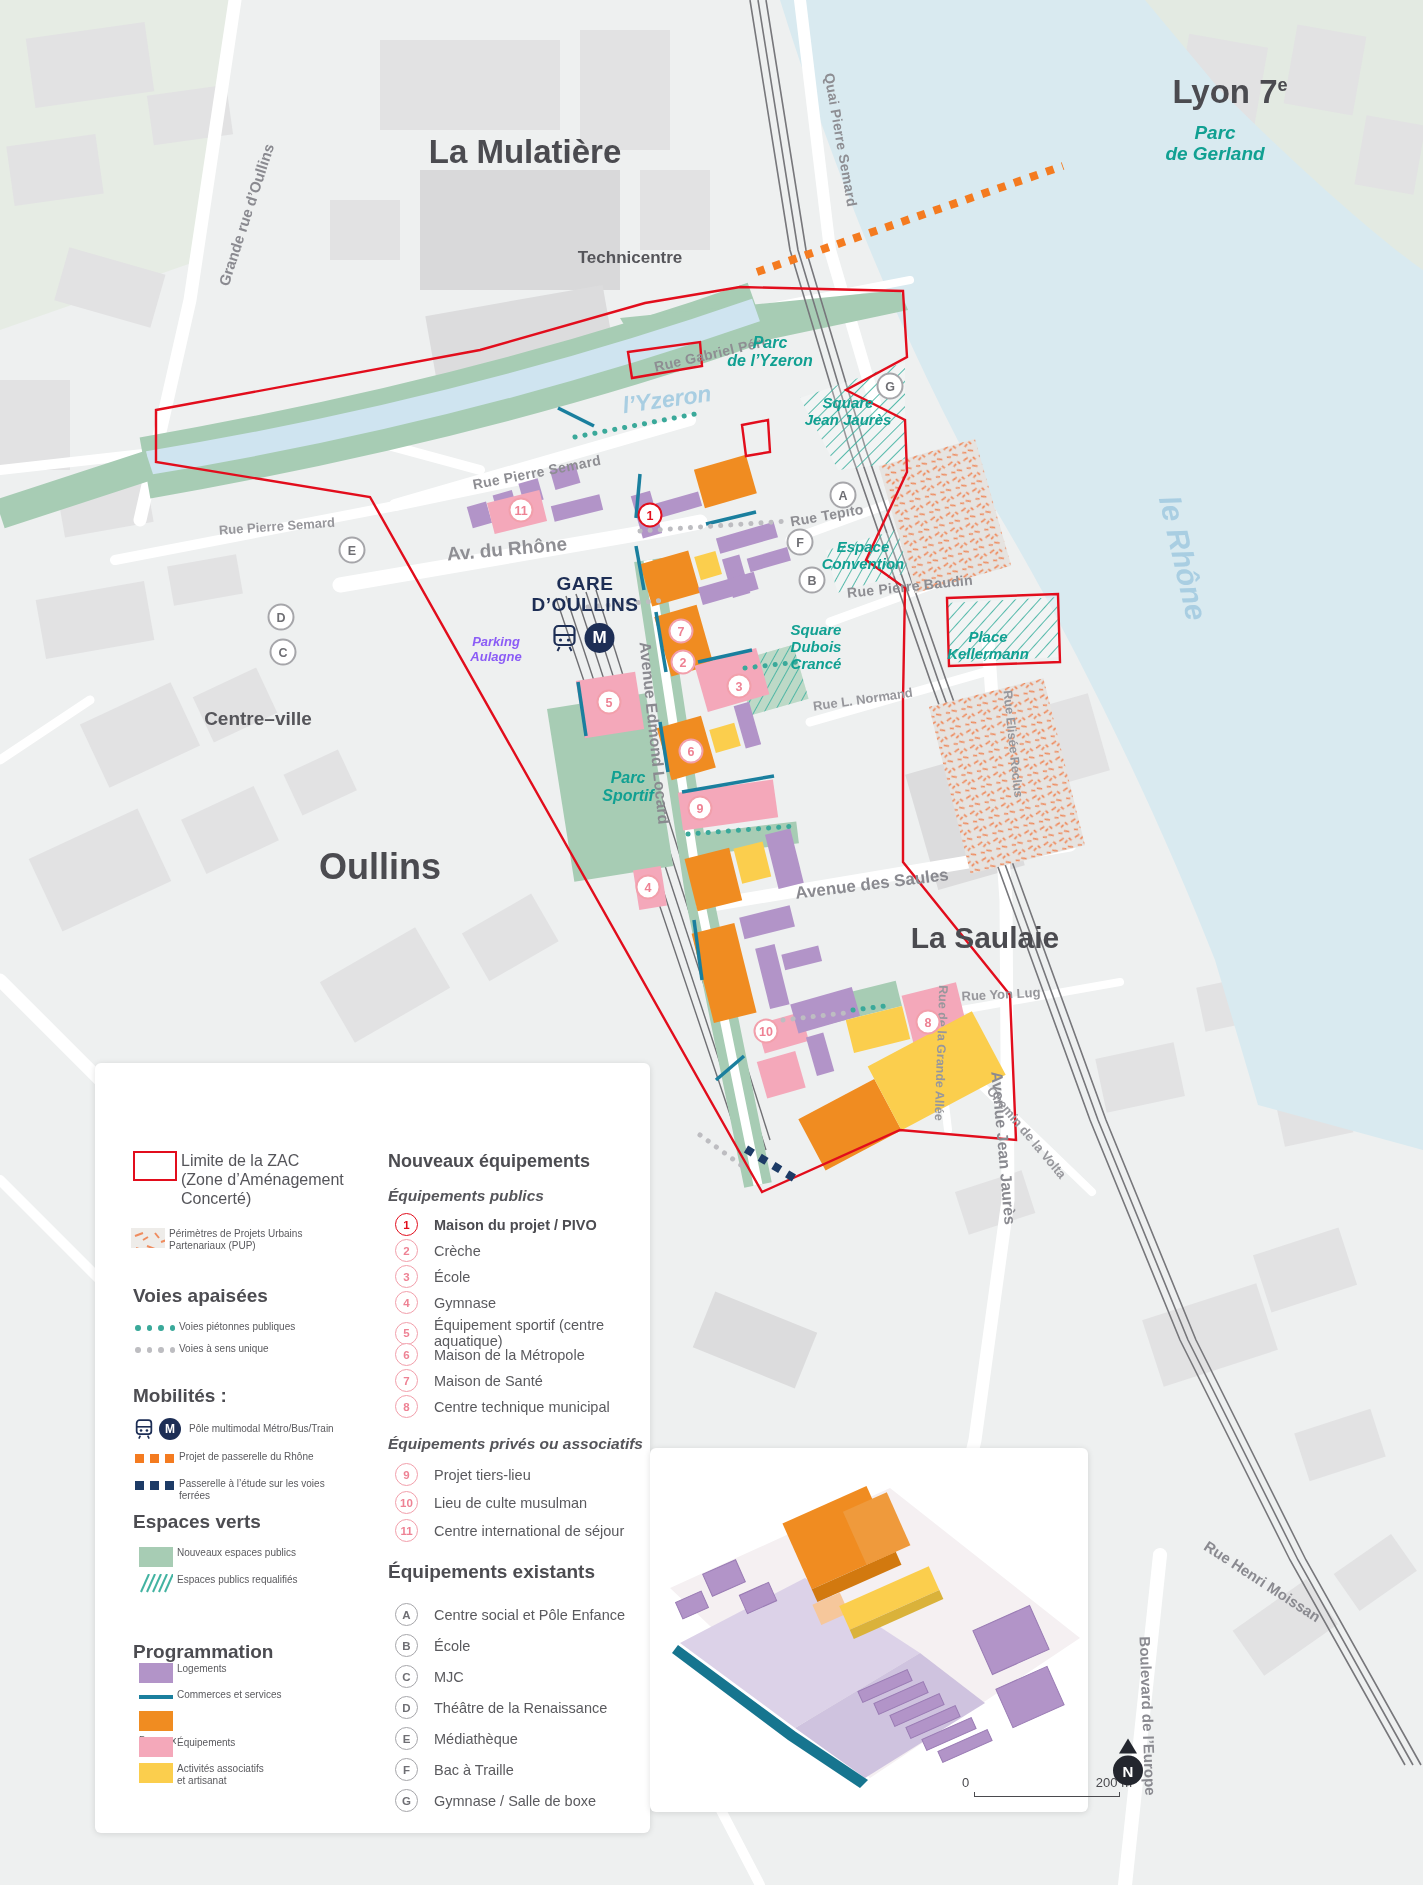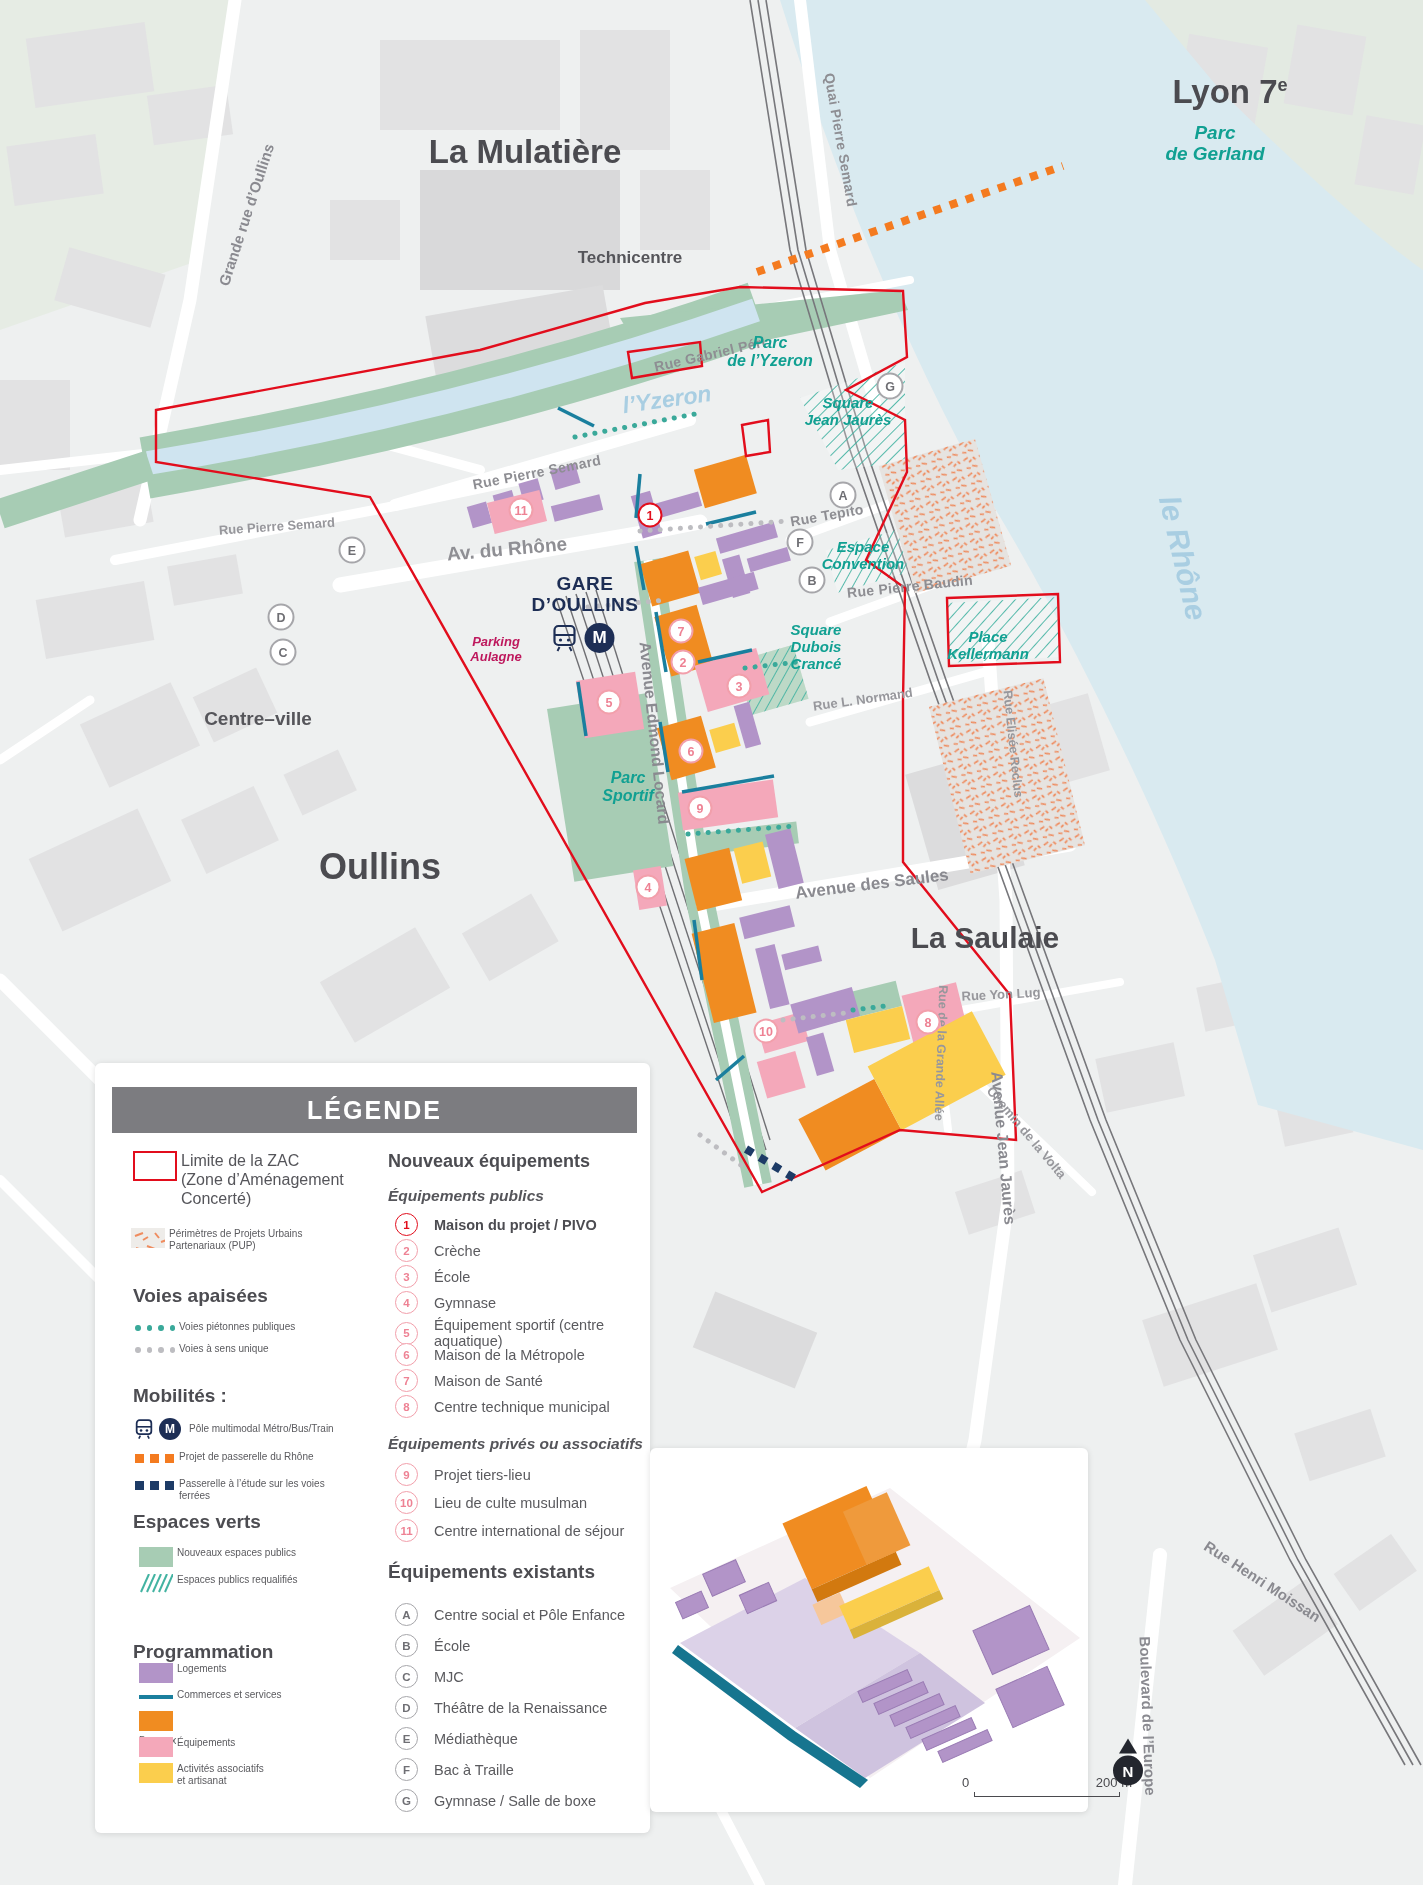--- a/index.html
+++ b/index.html
@@ -8,21 +8,21 @@
   .mlabel{position:absolute;transform:translate(-50%,-50%);white-space:pre-line;text-align:center;line-height:1.12;pointer-events:none;}
   .street{color:#8e8e93;font-size:14px;font-weight:600;letter-spacing:.3px;}
   .street-sm{color:#97979c;font-size:12.5px;font-weight:600;}
   .street-lg{color:#8a8a90;font-size:17px;font-weight:600;}
   .area-xl{color:#4b4b50;font-size:33px;font-weight:700;}
   .area-md{color:#55555a;font-size:18px;font-weight:700;}
   .teal{color:#11a092;font-style:italic;font-weight:700;font-size:15px;}
   .teal-lg{font-size:19px;}
   .river{color:#a9cee2;font-style:italic;font-weight:700;}
   .navy-lbl{color:#1d2e55;font-size:19px;font-weight:800;letter-spacing:.5px;}
-  .grey-it{color:#be185d;font-style:italic;font-size:13px;font-weight:600;}
+  .grey-it{color:#8b5cf6;font-style:italic;font-size:13px;font-weight:600;}
   .mk{position:absolute;transform:translate(-50%,-50%);width:25px;height:25px;border-radius:50%;background:#fff;display:flex;align-items:center;justify-content:center;font-weight:700;font-size:12.5px;box-sizing:border-box;}
   .mk-pub{border:2px solid #f29fab;color:#ee8294;}
   .mk-first{border:2.5px solid #e20d1c;color:#e20d1c;}
   .mk-ex{width:27px;height:27px;border:2px solid #a6a6aa;color:#6f6f74;}
   .metro-wrap{position:absolute;display:flex;align-items:center;gap:5px;transform:translate(-50%,-50%);}
   .m-circle{width:30px;height:30px;border-radius:50%;background:#1d2e55;color:#fff;font-weight:800;font-size:17px;display:flex;align-items:center;justify-content:center;}
   
   .panel{position:absolute;background:#fff;border-radius:6px;box-shadow:0 1px 6px rgba(0,0,0,.12);}
   #legend-panel{left:95px;top:1063px;width:555px;height:770px;}
   #inset-panel{left:650px;top:1448px;width:438px;height:364px;}
@@ -351,21 +351,20 @@
 <div class="mk mk-pub" style="left:521px;top:510px;">11</div>
 <div class="mk mk-ex" style="left:843px;top:495px;">A</div>
 <div class="mk mk-ex" style="left:812px;top:580px;">B</div>
 <div class="mk mk-ex" style="left:283px;top:652px;">C</div>
 <div class="mk mk-ex" style="left:281px;top:617px;">D</div>
 <div class="mk mk-ex" style="left:352px;top:550px;">E</div>
 <div class="mk mk-ex" style="left:800px;top:542px;">F</div>
 <div class="mk mk-ex" style="left:890px;top:386px;">G</div>
 
 <div id="legend-panel" class="panel">
-  <div class="legend-bar">LÉGENDE</div>
 
   <div class="lg-row" style="left:38px;top:88px;">
     <div class="zac-swatch"></div>
     <div class="lg-label-lg" style="font-size:16px;">Limite de la ZAC
 (Zone d’Aménagement
 Concerté)</div>
   </div>
   <div class="lg-row" style="left:36px;top:165px;">
     <svg class="sw" width="40" height="28">
           <rect width="40" height="28" fill="#eeece9"></rect>

